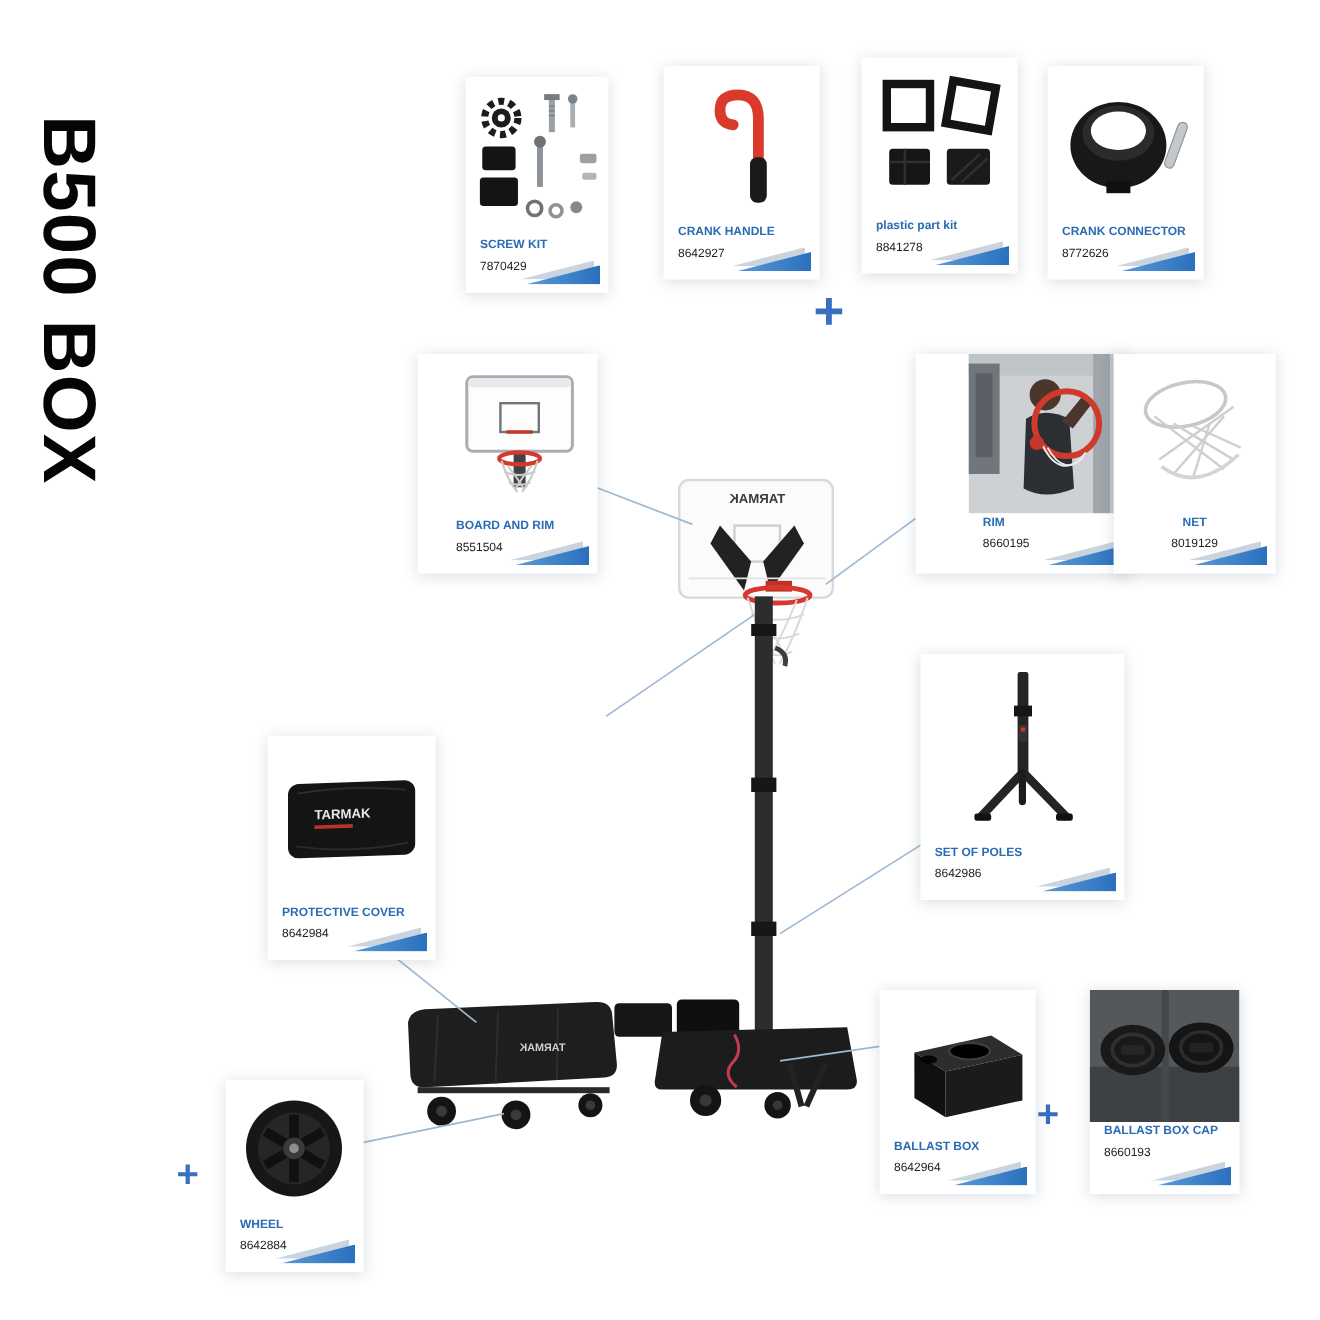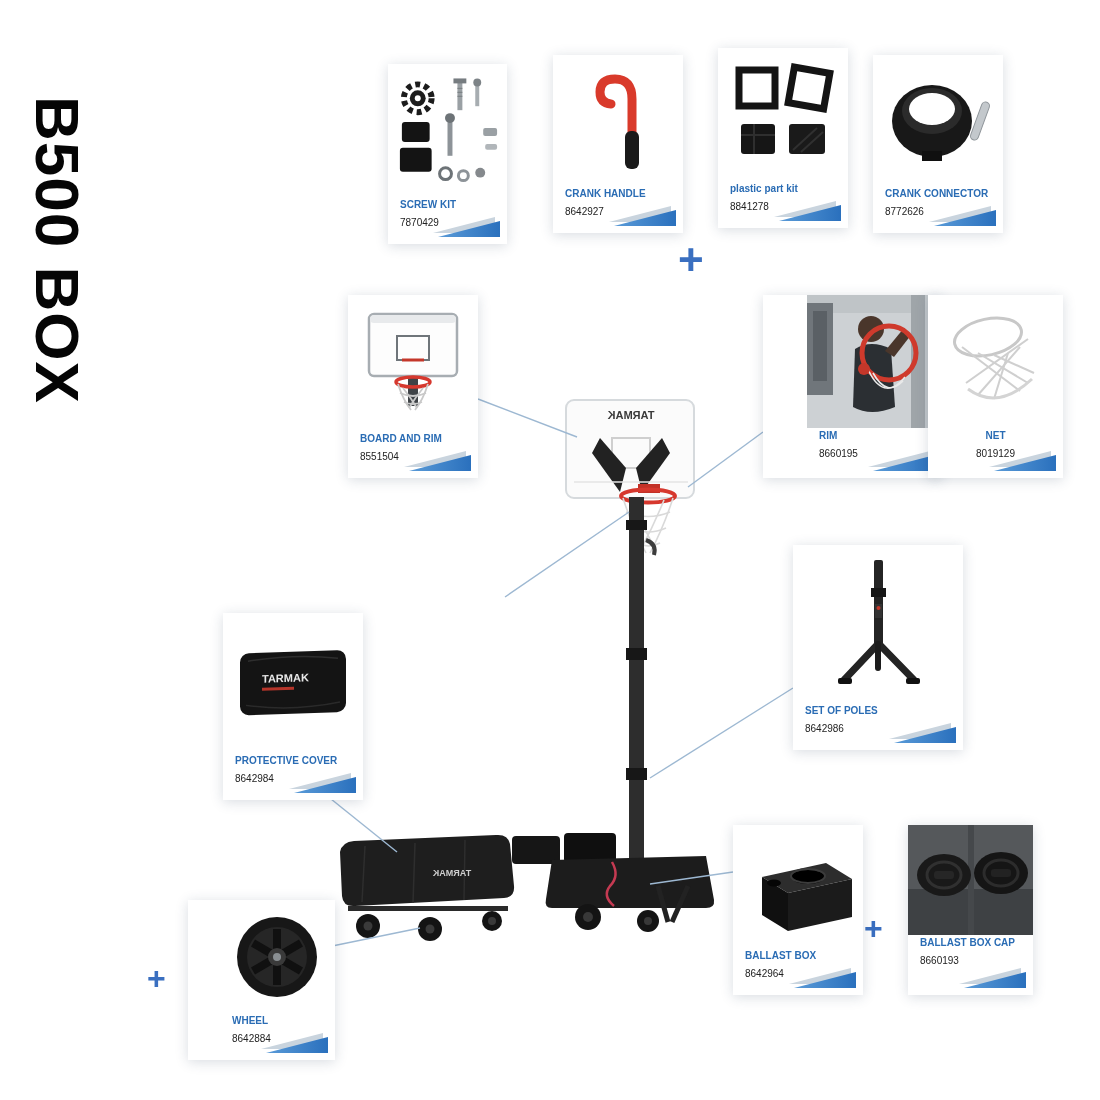--- a/index.html
+++ b/index.html
@@ -36,30 +36,30 @@
   .plus { position:absolute; color:#3a6fc0; font-weight:bold; line-height:1; }
   .plus-top        { left:678px; top:238px; font-size:44px; }
   .plus-rim-net    { left:897px; top:368px; font-size:32px; }
   .plus-ballast    { left:864px; top:912px; font-size:32px; }
   .plus-wheel      { left:147px; top:962px; font-size:32px; }
 
   .c-screw       { left:388px; top:64px;  width:119px; height:180px; }
   .c-crankhandle { left:553px; top:55px;  width:130px; height:178px; }
   .c-plastic     { left:718px; top:48px;  width:130px; height:180px; }
   .c-crankconn   { left:873px; top:55px;  width:130px; height:178px; }
-  .c-board       { left:348px; top:295px; width:130px; height:183px; }
+  .c-board       { left:348px; top:295px; width:130px; height:183px;padding-left:20px; }
   .c-rim         { left:763px; top:295px; width:135px; height:183px;padding-left:44px; }
   .c-net         { left:928px; top:295px; width:135px; height:183px;align-items:center; }
   .c-kitpin      { left:393px; top:535px; width:120px; height:165px; }
-  .c-poles       { left:793px; top:545px; width:170px; height:205px; }
+  .c-poles       { left:767px; top:545px; width:170px; height:205px; }
   .c-cover       { left:223px; top:613px; width:140px; height:187px; }
   .c-ballast     { left:733px; top:825px; width:130px; height:170px; }
   .c-ballastcap  { left:908px; top:825px; width:125px; height:170px; }
   .c-wheelscrew  { left:43px;  top:900px; width:115px; height:160px; }
-  .c-wheel       { left:188px; top:900px; width:115px; height:160px;padding-left:32px; }
+  .c-wheel       { left:188px; top:900px; width:115px; height:160px; }
 </style>
 </head>
 <body>
 
 <div class="page">
 
   <div class="title">B500 BOX</div>
 
   <svg class="hero" style="left:320px; top:390px;" width="400" height="560" viewBox="320 390 400 560">
 

